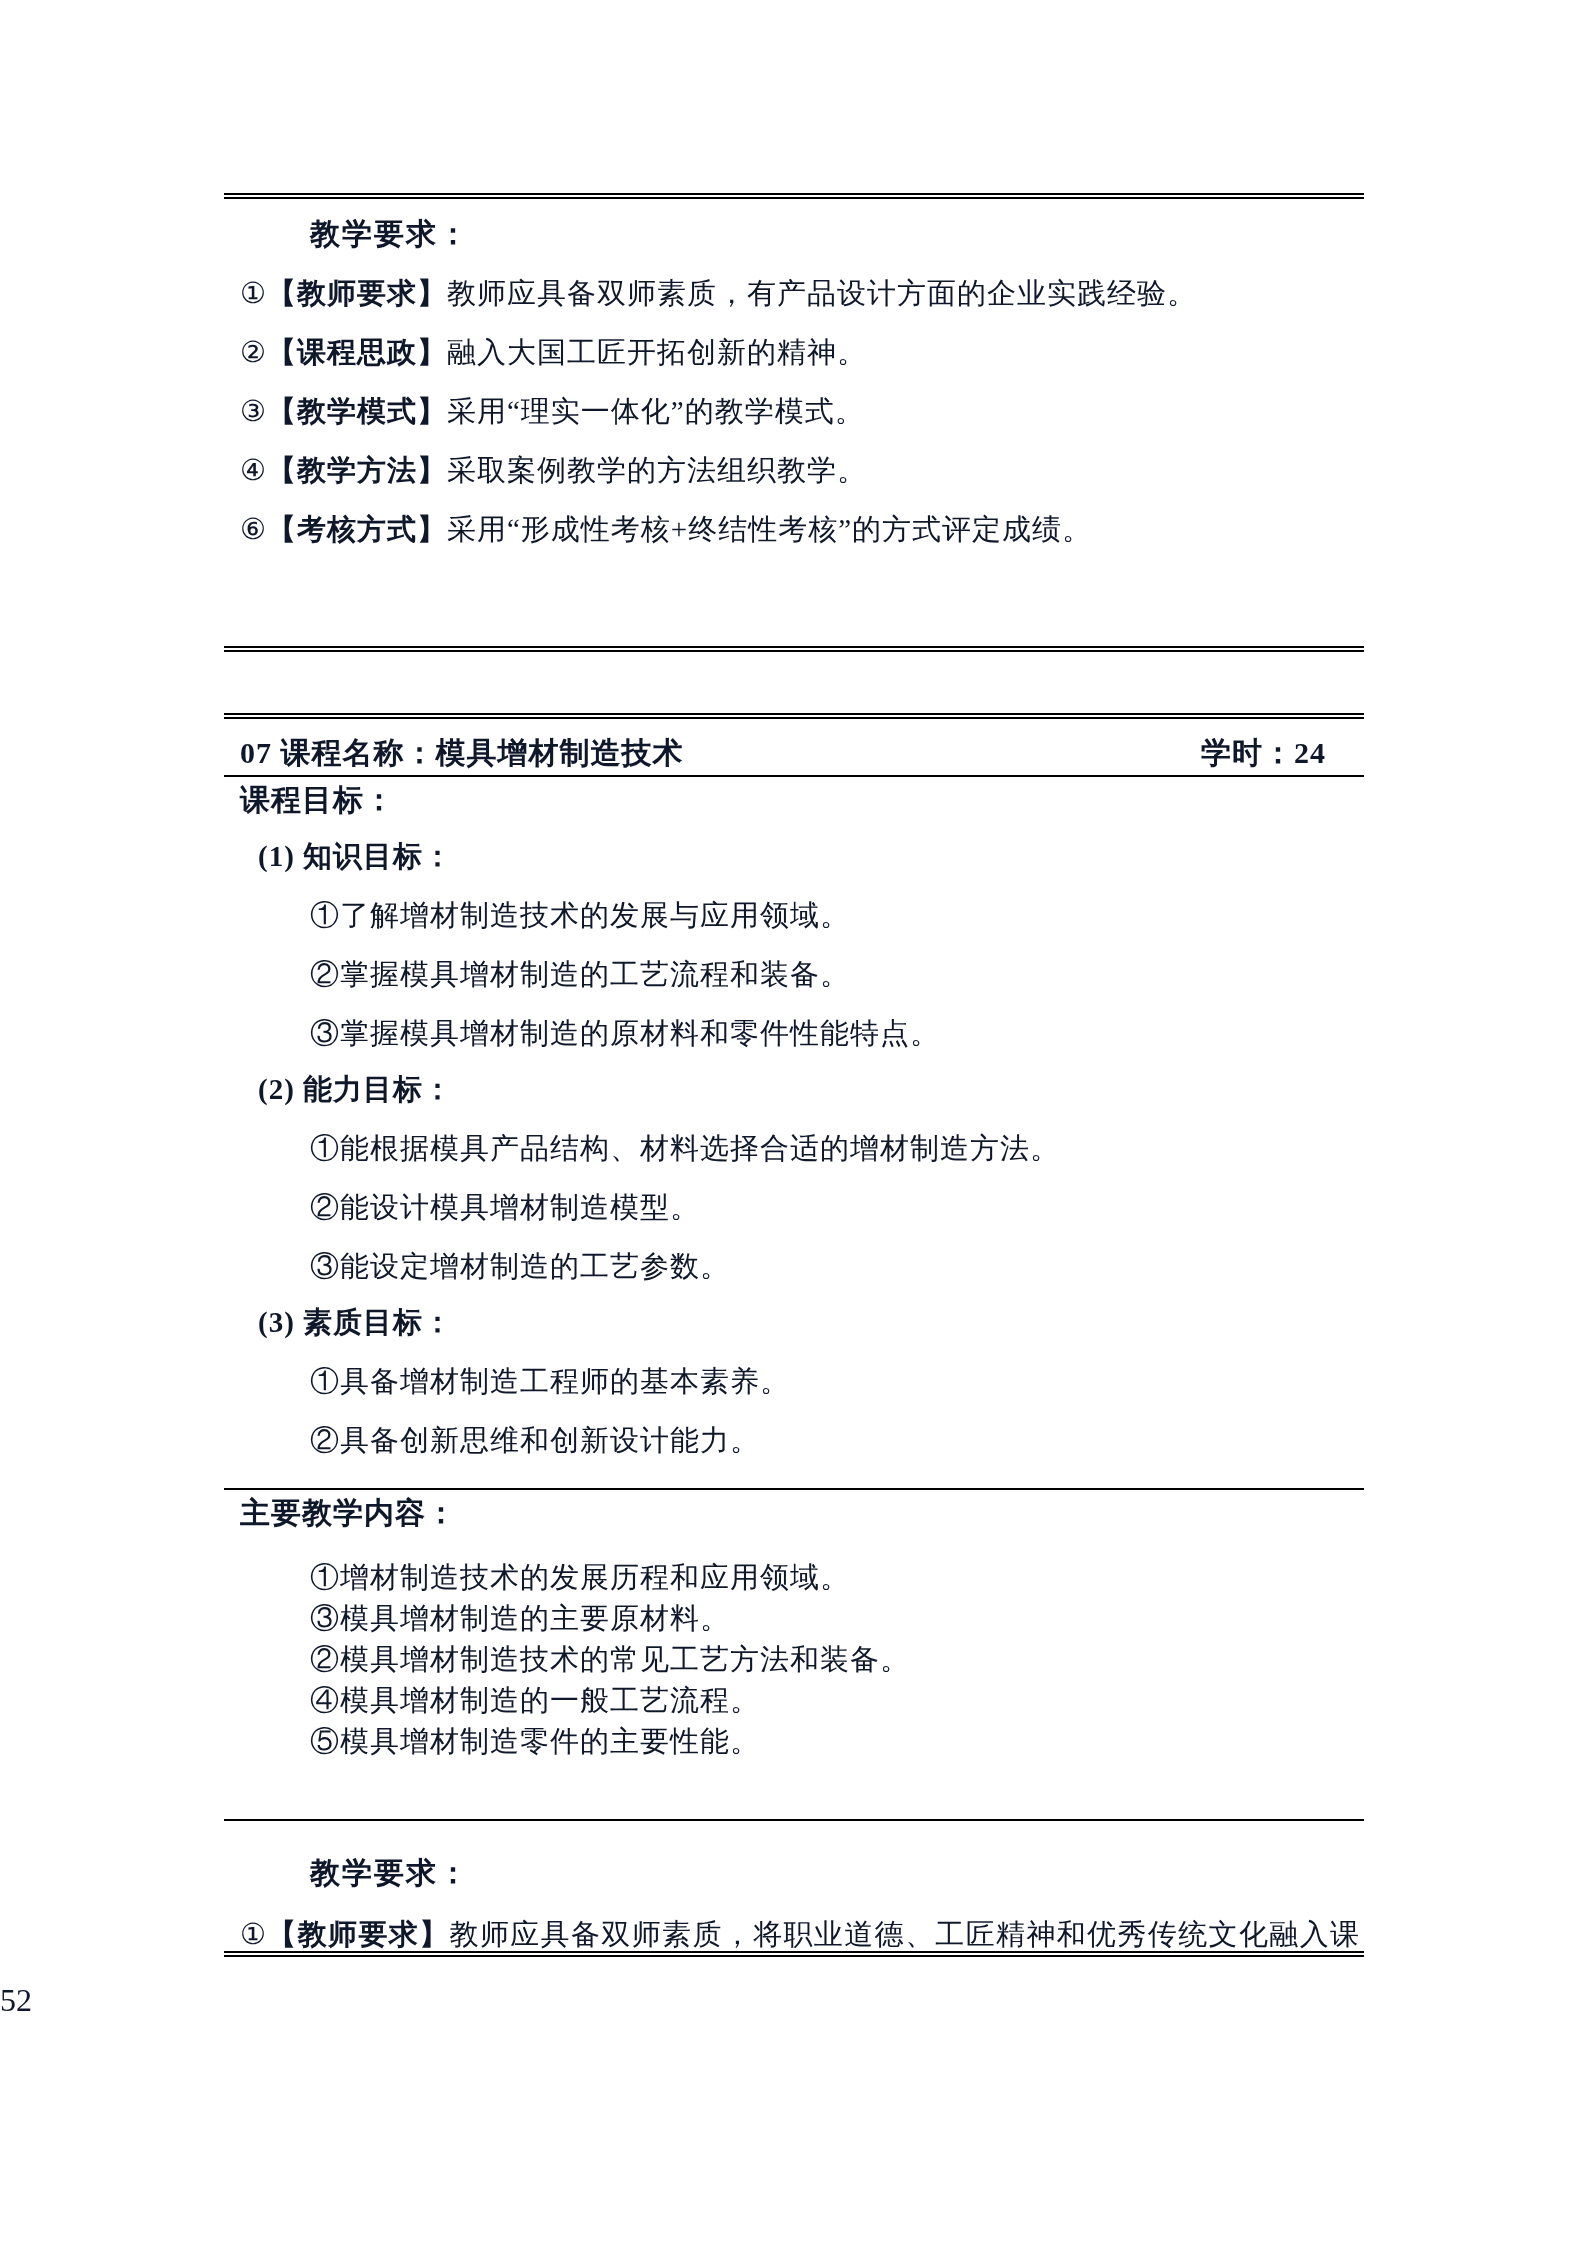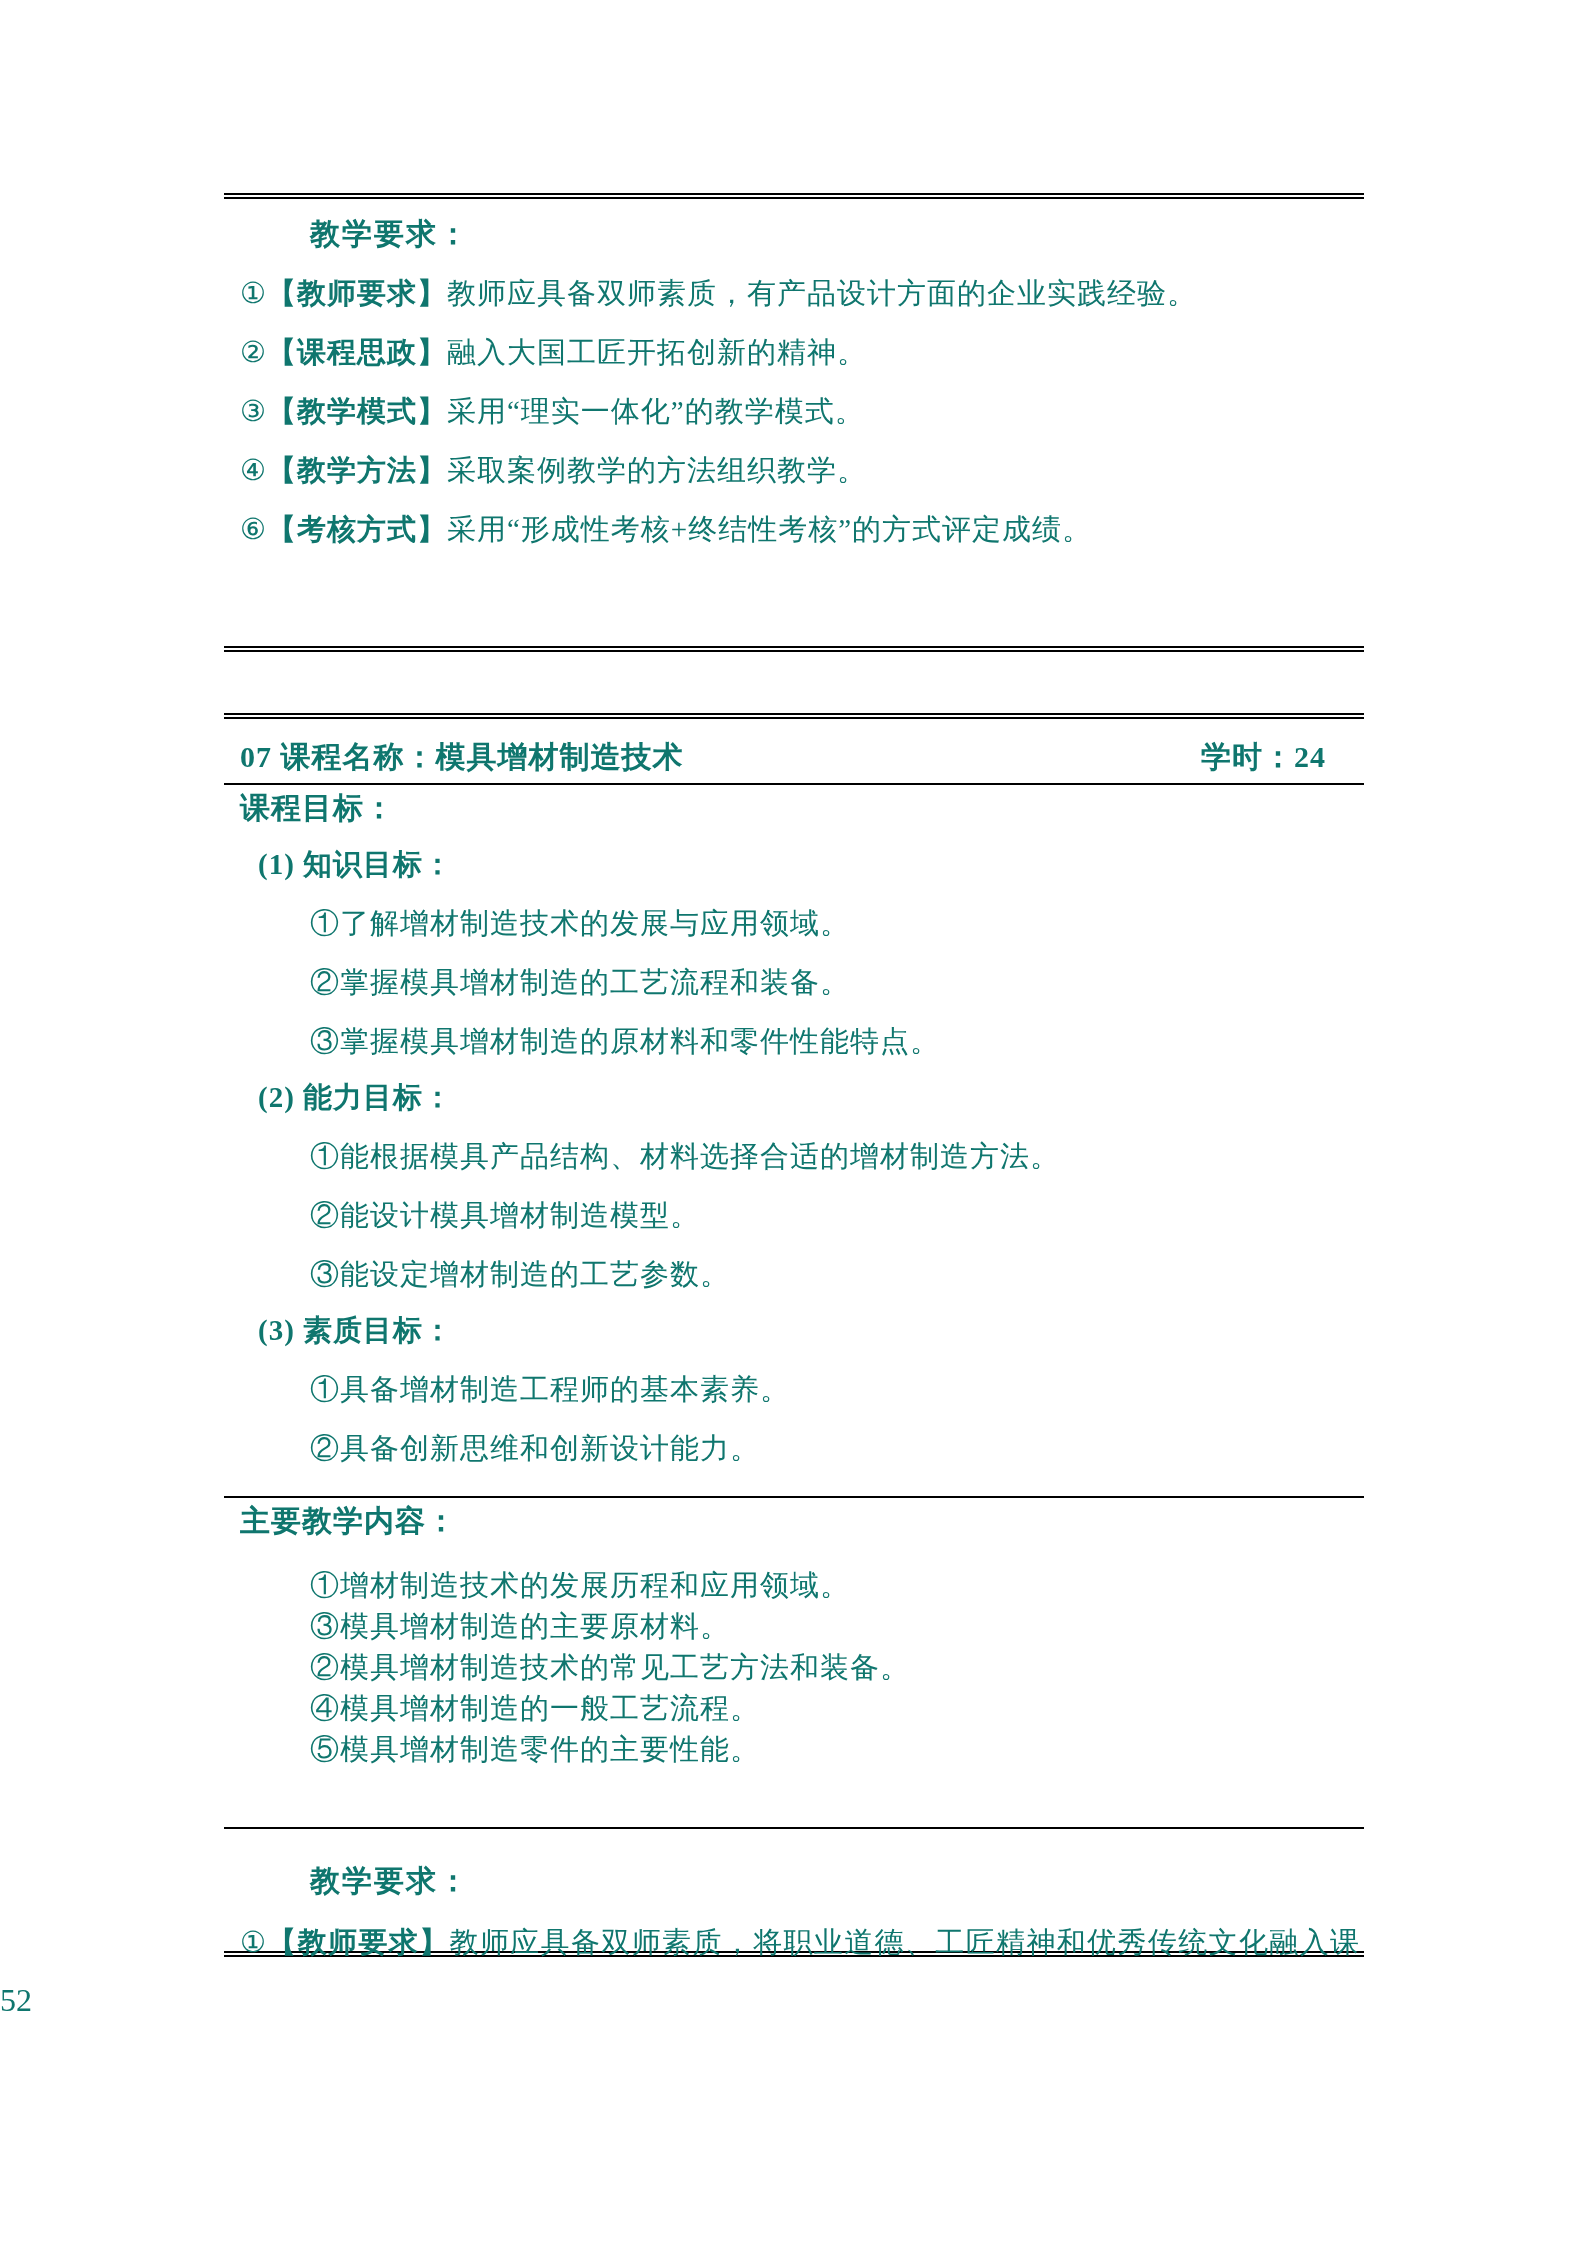--- a/index.html
+++ b/index.html
@@ -2,21 +2,21 @@
 <html><head>
 <meta charset="utf-8">
 <style>
   * { box-sizing: border-box; }
   html, body { margin: 0; padding: 0; background: #ffffff; }
   .page {
     position: relative;
     width: 1587px;
     height: 2245px;
     background: #ffffff;
-    color: #0f766e;
+    color: #0f172a;
     font-family: "Liberation Serif", "DejaVu Serif", serif;
     overflow: hidden;
   }
   .tbl {
     position: absolute;
     left: 224px;
     width: 1140px;
     border-top: 6px double #000;
     border-bottom: 6px double #000;
   }
@@ -37,21 +37,21 @@
   .item {
     font-size: 29px;
     line-height: 41px;
     margin: 18px 4px 0 16px;
     text-align: justify;
     letter-spacing: 1px;
   }
   .itm-label { font-weight: bold; }
 
   .r-head {
-    height: 66px;
+    height: 58px;
     display: flex;
     justify-content: space-between;
     align-items: center;
     padding: 12px 38px 0 16px;
     font-weight: bold;
     font-size: 30px;
     letter-spacing: 1px;
   }
   .r-obj { height: 713px; }
   .r-content { height: 331px; }

